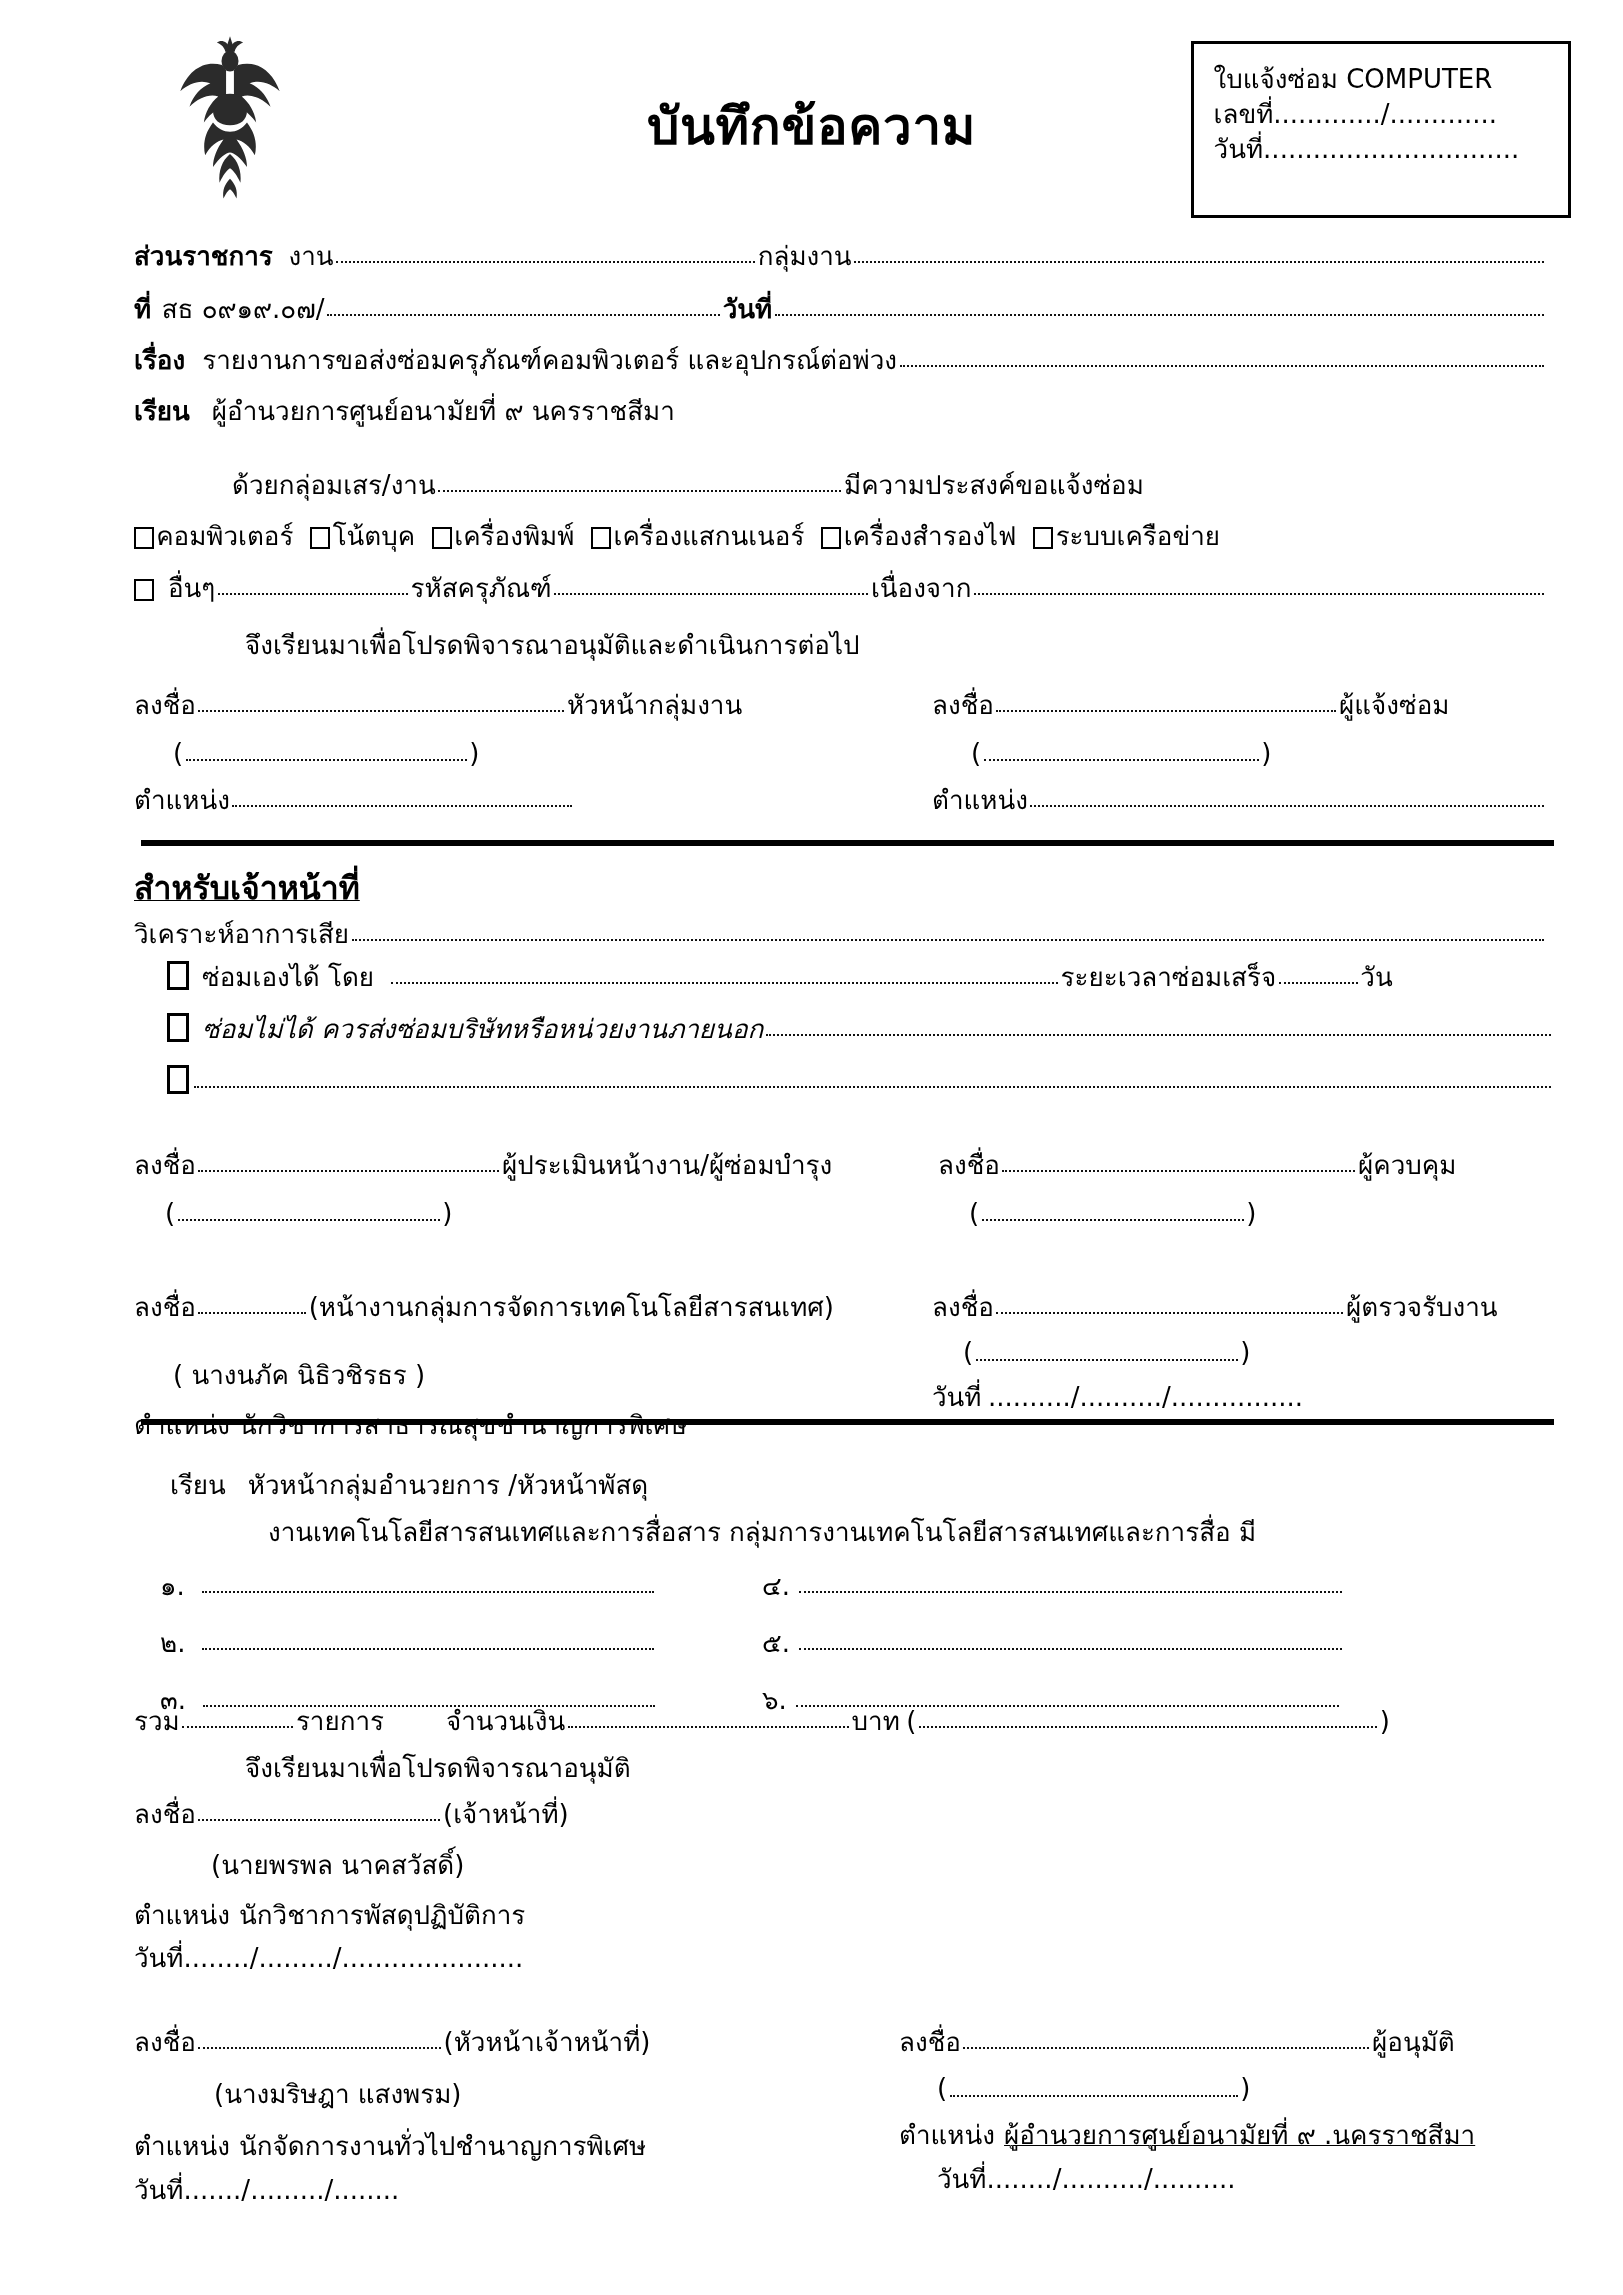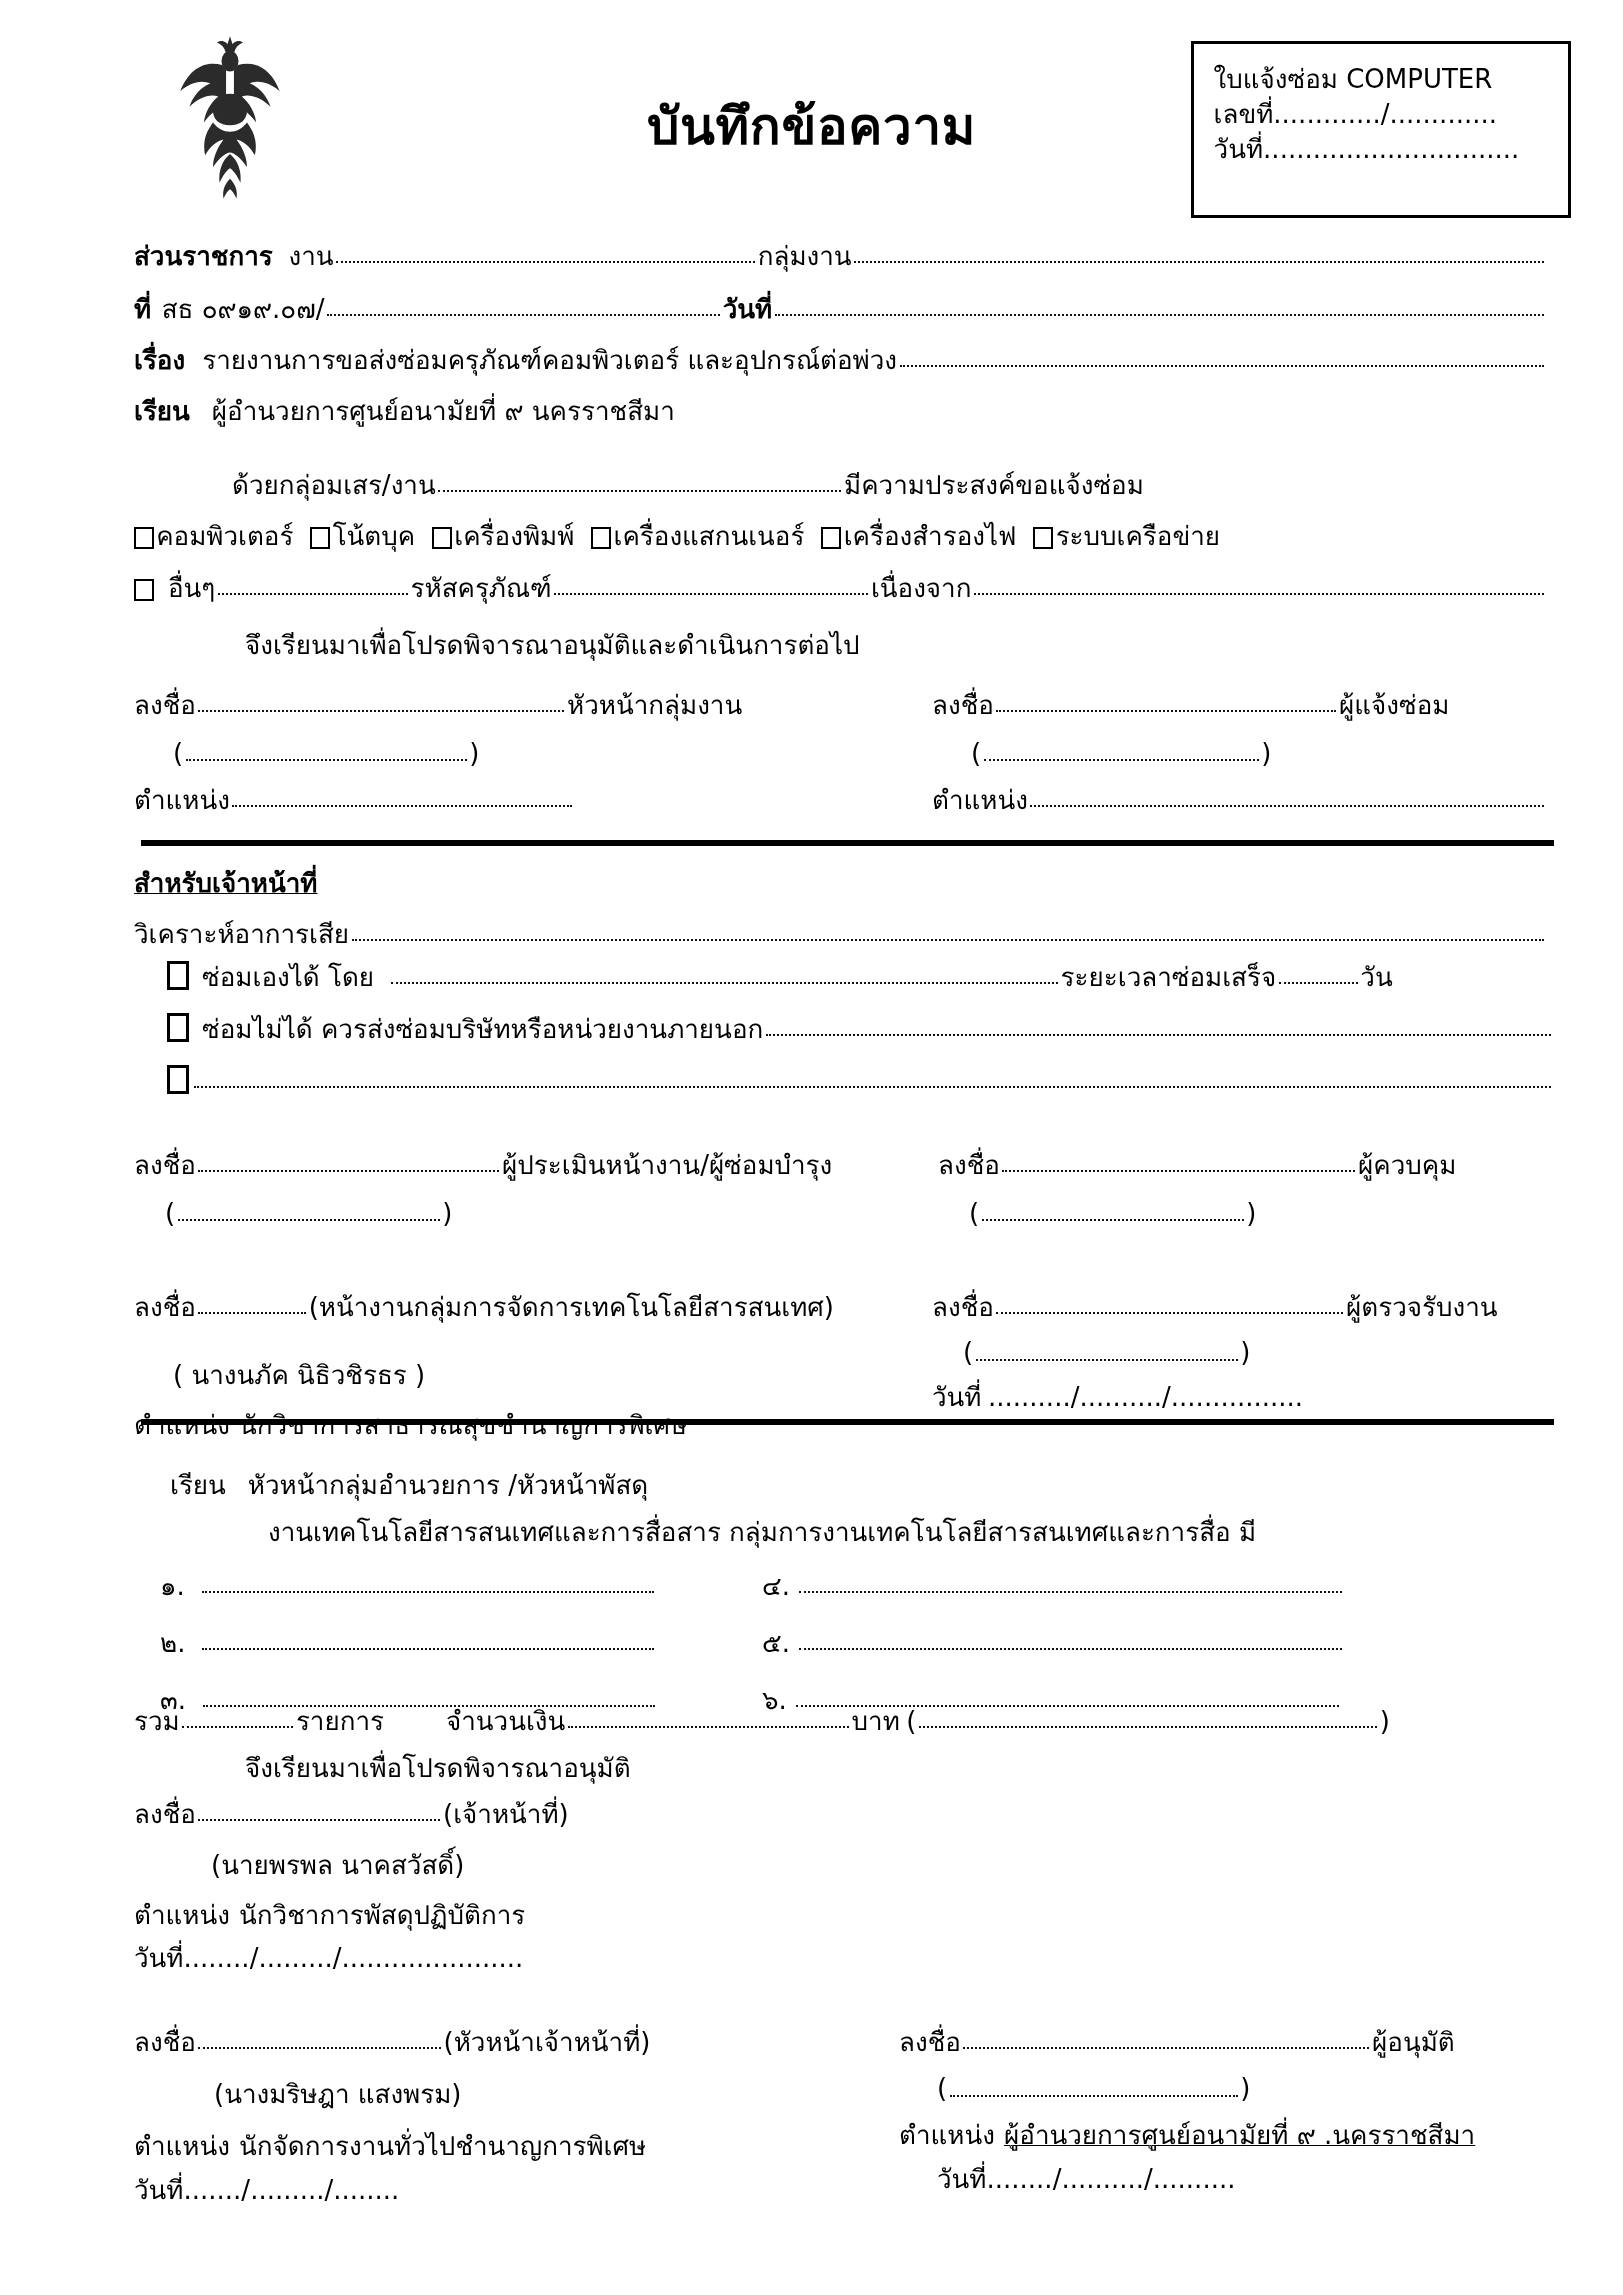--- a/index.html
+++ b/index.html
@@ -238,42 +238,42 @@
           <span class="lbl">ตำแหน่ง</span>
           <span class="dots"></span>
         </div>
       </div>
     </div>
   </div>
 
   <div class="hr-thick" style="top:840px;"></div>
 
   <div class="block" style="top:862px;">
-    <span class="bold underline-solid" style="font-size:26px;">สำหรับเจ้าหน้าที่</span>
+    <span class="bold underline-solid" style="font-size:32px;">สำหรับเจ้าหน้าที่</span>
   </div>
 
   <div class="block" style="top:921px;">
     <div class="ln">
       <span class="lbl">วิเคราะห์อาการเสีย</span>
       <span class="dots"></span>
     </div>
   </div>
 
   <div class="block" style="top:961px; left:167px; width:1387px;">
     <div class="ln">
       <span class="cb cb-lg"></span>
       <span class="lbl" style="margin-left:10.5px;">ซ่อมเองได้  โดย</span>
       <span class="dots" style="max-width:667px; margin-left:17px;"></span>
       <span class="lbl">ระยะเวลาซ่อมเสร็จ</span>
       <span class="dots" style="max-width:79px;"></span>
       <span class="lbl">วัน</span>
     </div>
   </div>
 
-  <div class="block" style="top:1013px; left:167px; width:1387px;">
+  <div class="block" style="top:1013px; left:167px; width:1387px;font-style:italic;">
     <div class="ln">
       <span class="cb cb-lg"></span>
       <span class="lbl" style="margin-left:10.5px;">ซ่อมไม่ได้ ควรส่งซ่อมบริษัทหรือหน่วยงานภายนอก</span>
       <span class="dots"></span>
     </div>
   </div>
 
   <div class="block" style="top:1065px; left:167px; width:1387px;">
     <div class="ln">
       <span class="cb cb-lg"></span>

